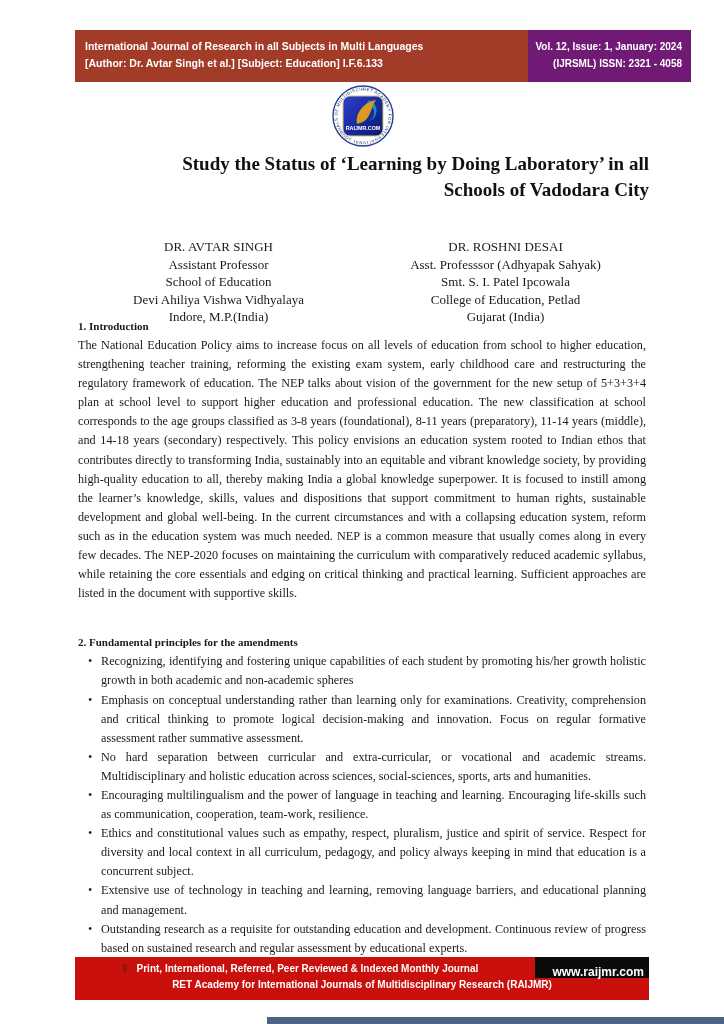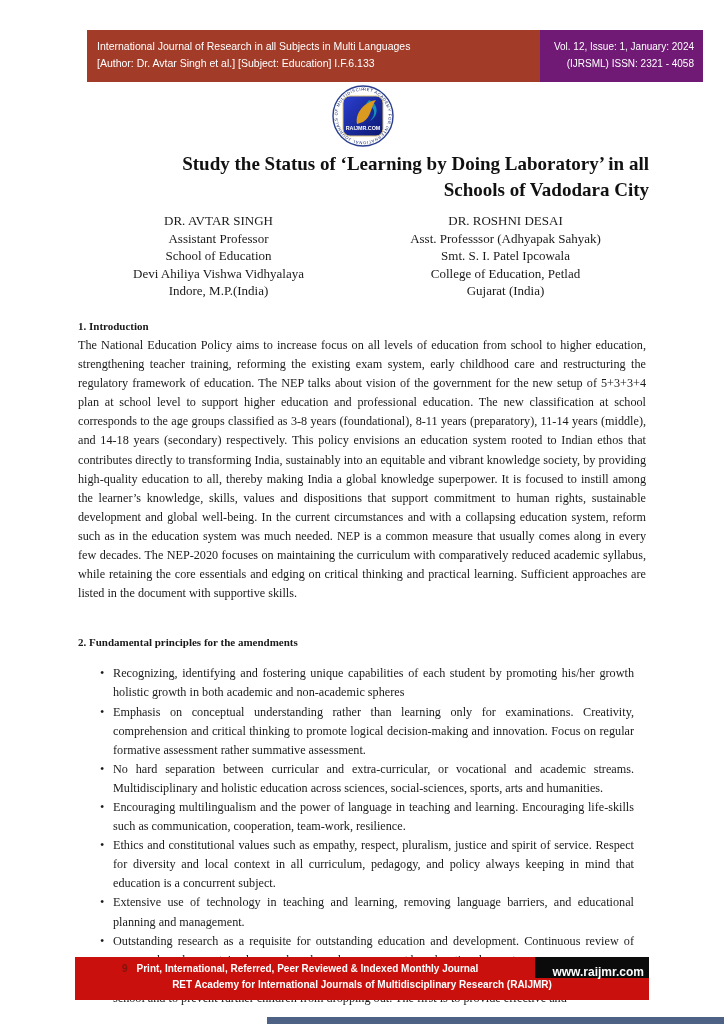--- a/index.html
+++ b/index.html
@@ -3,47 +3,47 @@
 <meta charset="utf-8">
 <style>
   * { box-sizing: border-box; }
   html,body { margin:0; padding:0; background:#ffffff; }
   #page {
     position:relative; width:724px; height:1024px; background:#ffffff;
     font-family:"Liberation Serif", serif; color:#1a1a1a; overflow:hidden;
   }
   
   #header {
-    position:absolute; left:87px; top:30px; width:616px; height:52px;
-    display:flex; font-family:"Liberation Sans", sans-serif; font-weight:normal; color:#fff;
+    position:absolute; left:75px; top:30px; width:616px; height:52px;
+    display:flex; font-family:"Liberation Sans", sans-serif; font-weight:bold; color:#fff;
   }
   #header .band-left {
     flex:1 1 auto; background:#A23C28; padding:8px 10px 0 10px;
     font-size:10.5px; line-height:17px; white-space:nowrap;
   }
   #header .band-right {
     width:163px; background:#701a75; padding:8px 9px 0 0;
     font-size:10px; line-height:17px; text-align:right; white-space:nowrap;
   }
   
   #logo { position:absolute; left:332px; top:85px; width:62px; height:62px; }
   
   #title {
     position:absolute; left:75px; top:151px; width:574px; text-align:right;
     font-weight:bold; font-size:19px; line-height:26px; color:#111;
   }
   
   #authors { position:absolute; left:75px; top:212px; width:574px; display:flex; }
-  #authors .author-col { width:50%; text-align:center; font-size:13px; line-height:17.5px; }
+  #authors .author-col { width:50%; text-align:center; font-size:13px; line-height:17.5px;margin-top:26px; }
   
   #body-text { position:absolute; left:78px; top:317px; width:568px; }
   .sec-heading { font-size:11px; font-weight:bold; line-height:19px; }
   .sec-heading.second { margin-top:30px; }
   .para { font-size:12.2px; line-height:19.1px; text-align:justify; }
-  ul.bullets { margin:12px; padding:0 0 0 10px; list-style:none; }
+  ul.bullets { margin:0; padding:0 0 0 10px; list-style:none; }
   ul.bullets li {
     position:relative; padding-left:13px; font-size:12.2px; line-height:19.1px; text-align:justify;
   }
   ul.bullets li::before { content:"\2022"; position:absolute; left:0; top:0; }
   
   #footer {
     position:absolute; left:75px; top:957px; width:574px; height:43px;
     background:#C9100C; color:#fff; font-family:"Liberation Sans", sans-serif; font-weight:bold;
   }
   #footer .foot-line1 { position:absolute; left:8px; top:4px; font-size:10px; line-height:16px; white-space:nowrap;margin-left:39px; }

